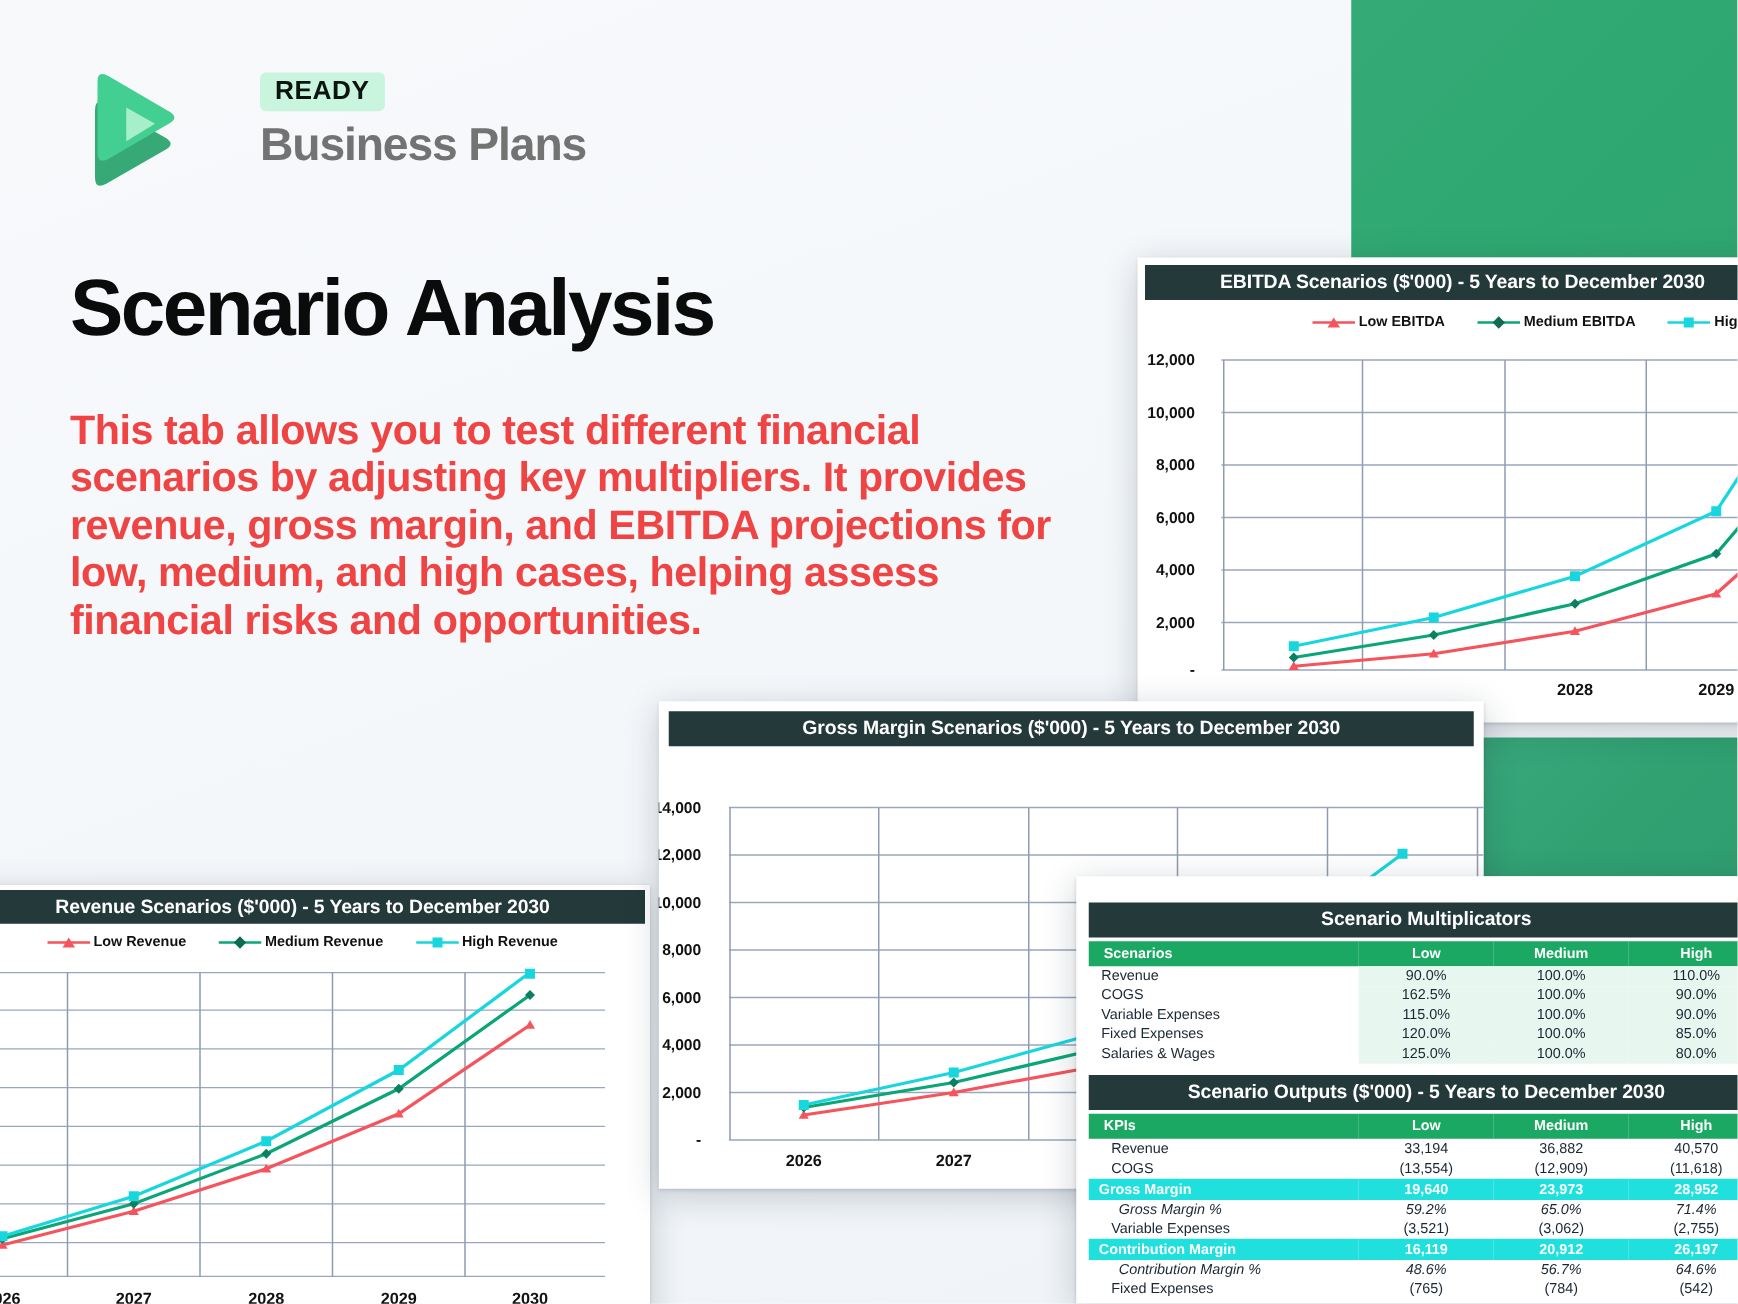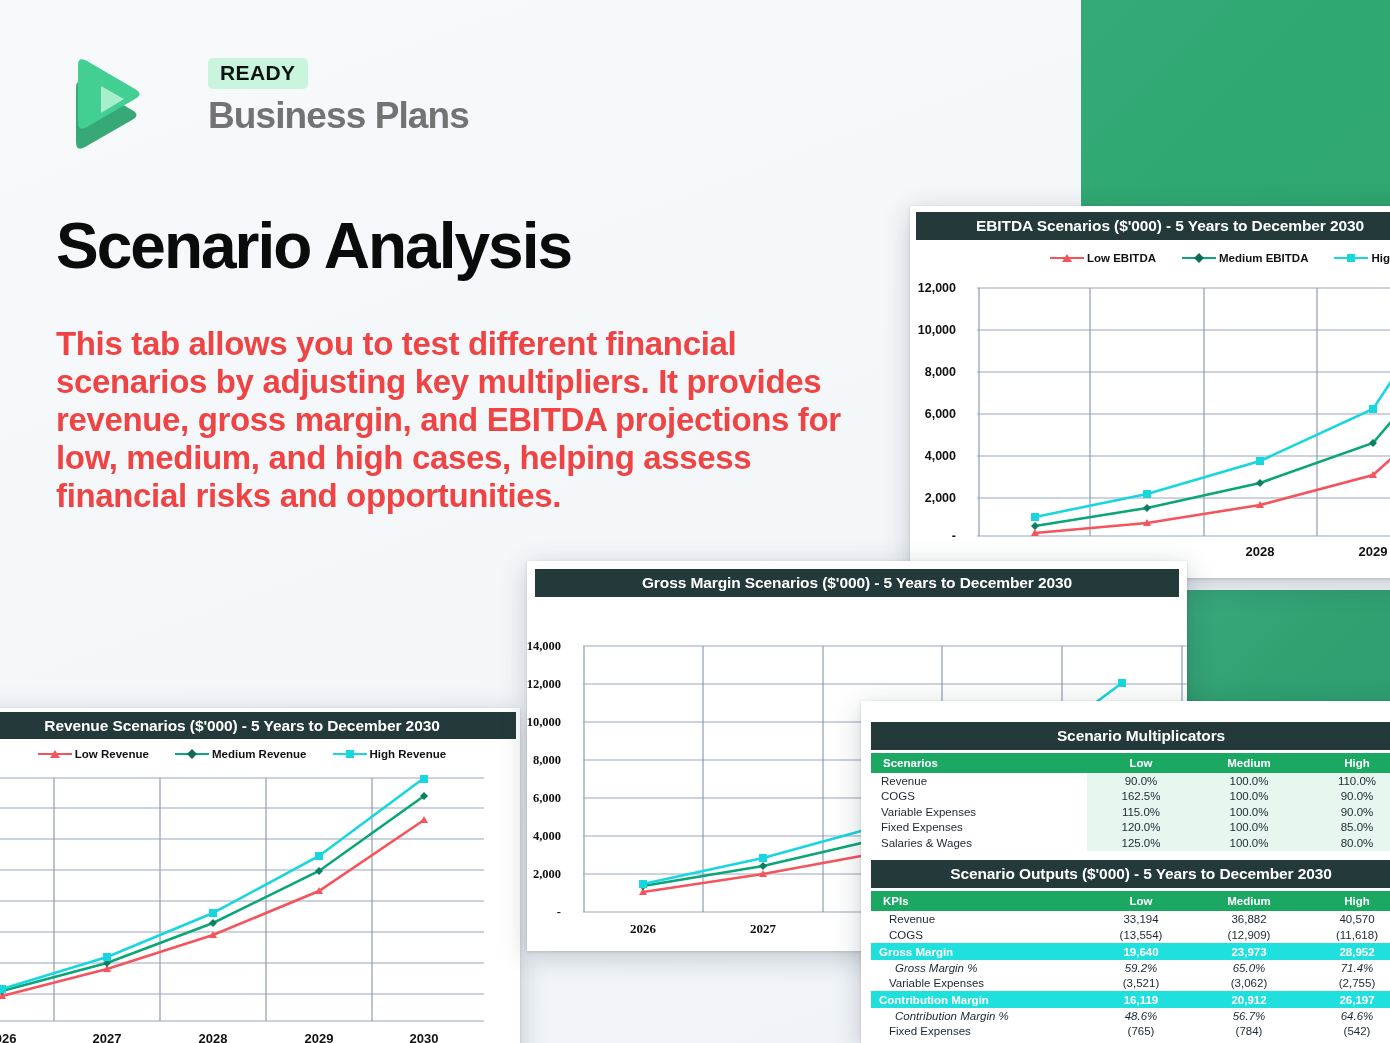--- a/index.html
+++ b/index.html
@@ -293,21 +293,21 @@
     <div class="xlabels" style="left:67px; top:260px; width:453px; height:20px; font-size:13px;">
       <div style="left:283px;">2028</div>
       <div style="left:396px;">2029</div>
     </div>
   </div>
 </div>
 
 <div class="panel" style="left:515px; top:561px; width:660px; height:390px;margin-left:12px;">
   <div class="panel-title" style="height:28px; line-height:28px; font-size:15.5px; margin:8px 8px 0 8px;">Gross Margin Scenarios ($'000) - 5 Years to December 2030</div>
 
-  <div class="chart-area" style="left:0px; top:80px; width:660px; height:310px;font-family:Liberation Serif, serif;">
+  <div class="chart-area" style="left:0px; top:80px; width:660px; height:310px;">
     <div class="ylabels" style="left:0px; top:0px; width:50px; height:274px; font-size:12.5px;">
       <div style="top:5px;">14,000</div>
       <div style="top:43px;">12,000</div>
       <div style="top:81px;">10,000</div>
       <div style="top:119px;">8,000</div>
       <div style="top:157px;">6,000</div>
       <div style="top:195px;">4,000</div>
       <div style="top:233px;">2,000</div>
       <div style="top:271px;">-</div>
     </div>

